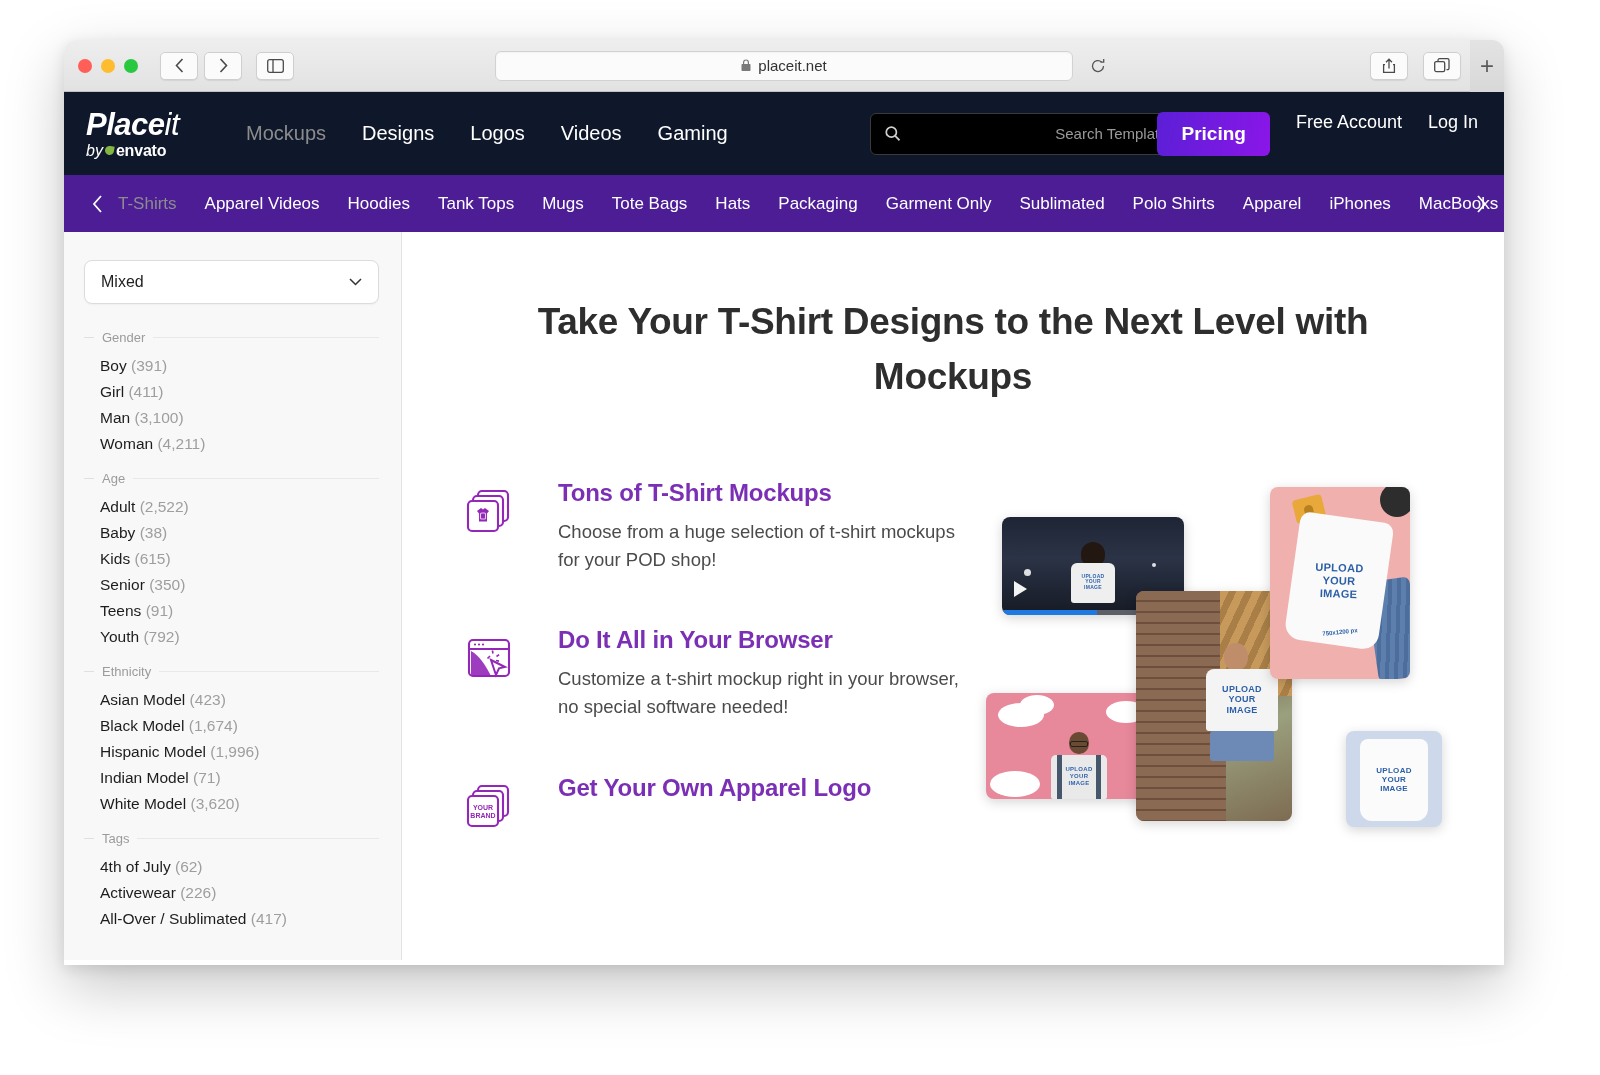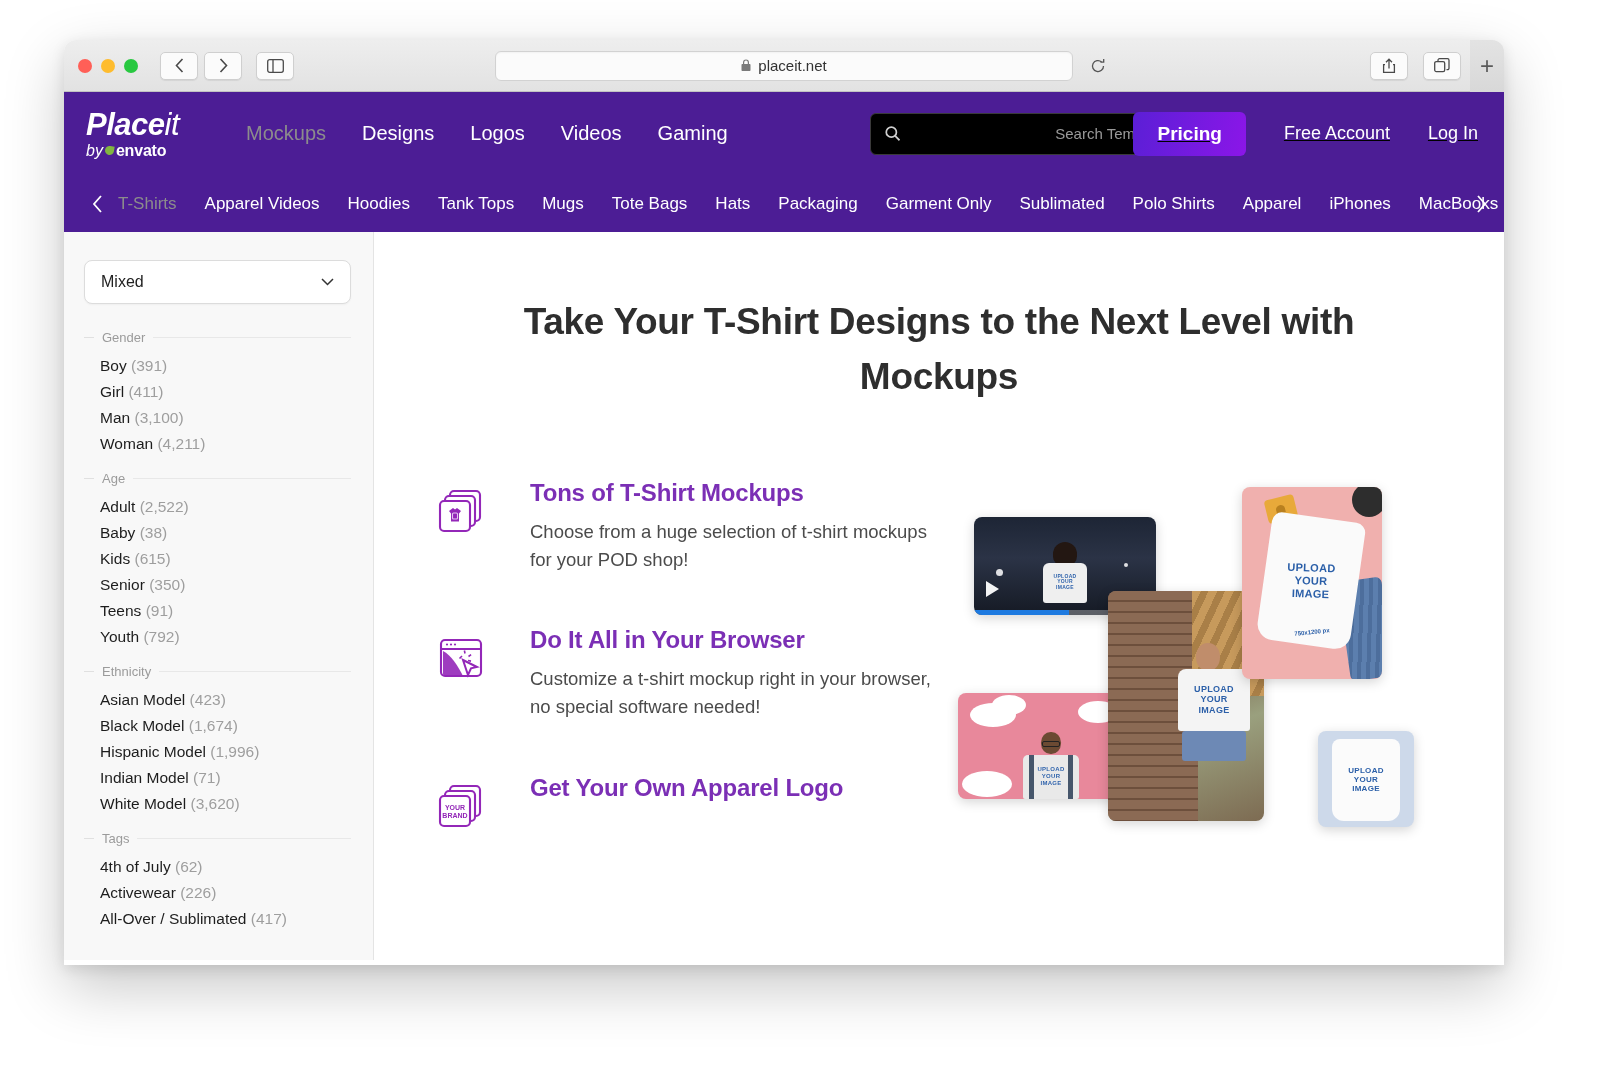--- a/index.html
+++ b/index.html
@@ -76,21 +76,21 @@
   .plus-btn {
     width: 34px; height: 52px;
     background: linear-gradient(#e3e3e3,#d8d8d8);
     display: flex; align-items: center; justify-content: center;
     font-size: 24px; color: #5a5a5a; font-weight: 300;
     margin-right: -14px;
   }
 
   
   .site-header {
-    background: #4c1d95;
+    background: #0f172a;
     height: 83px;
     display: flex; align-items: center;
     padding: 0 0 0 22px;
     position: relative;
   }
   .logo { width: 128px; flex: none; color: #fff; line-height: 1; user-select: none; }
   .logo .l1 { font-size: 31px; font-weight: bold; font-style: italic; letter-spacing: -0.5px; }
   .logo .l1 .light { font-weight: 500; }
   .logo .l2 { font-size: 16px; font-style: italic; margin-top: 3px; display: flex; align-items: center; gap: 2px; }
   .logo .l2 .leaf { width: 9px; height: 9px; border-radius: 50% 0 50% 50%; background: #82b541; display: inline-block; transform: rotate(10deg); }
@@ -109,21 +109,21 @@
     padding: 0 14px;
   }
   .searchbox input {
     background: transparent; border: 0; outline: 0;
     color: #fff; font-size: 15px; font-family: inherit; width: 100%; text-align: right;
   }
   .searchbox input::placeholder { color: #9a9a9a; }
 
   .header-right {
     position: absolute; right: 26px; top: 50%; transform: translateY(-50%);
-    display: flex; align-items: center; gap: 38px; text-decoration: underline;
+    display: flex; align-items: flex-start; gap: 26px;
   }
   .pricing-btn {
     background: linear-gradient(100deg, #5b1fd6 0%, #8b16e8 100%);
     color: #fff; font-size: 19px; font-weight: 600;
     border: 0; border-radius: 6px;
     padding: 11px 24px; cursor: pointer;
     font-family: inherit;
   }
   .header-right a { color: #fff; text-decoration: none; font-size: 18px; font-weight: 500; }
 
@@ -140,21 +140,21 @@
   }
   .cat-arrow.right { position: absolute; right: 10px; top: 0; height: 100%; }
   .cats { display: flex; align-items: center; gap: 28px; margin-left: 8px; white-space: nowrap; }
   .cats a { color: #fff; text-decoration: none; font-size: 17px; font-weight: 500; }
   .cats a.dim { color: #8c8c8c; }
 
   
   .page-body { display: flex; height: 728px; background: #fff; }
 
   .sidebar {
-    width: 310px; flex: none;
+    width: 338px; flex: none;
     background: #f8f8f8;
     border-right: 1px solid #e4e4e4;
     padding: 28px 22px 0 20px;
     overflow: hidden;
   }
   .dropdown {
     background: #fff;
     border: 1px solid #dcdcdc;
     border-radius: 8px;
     height: 44px;

